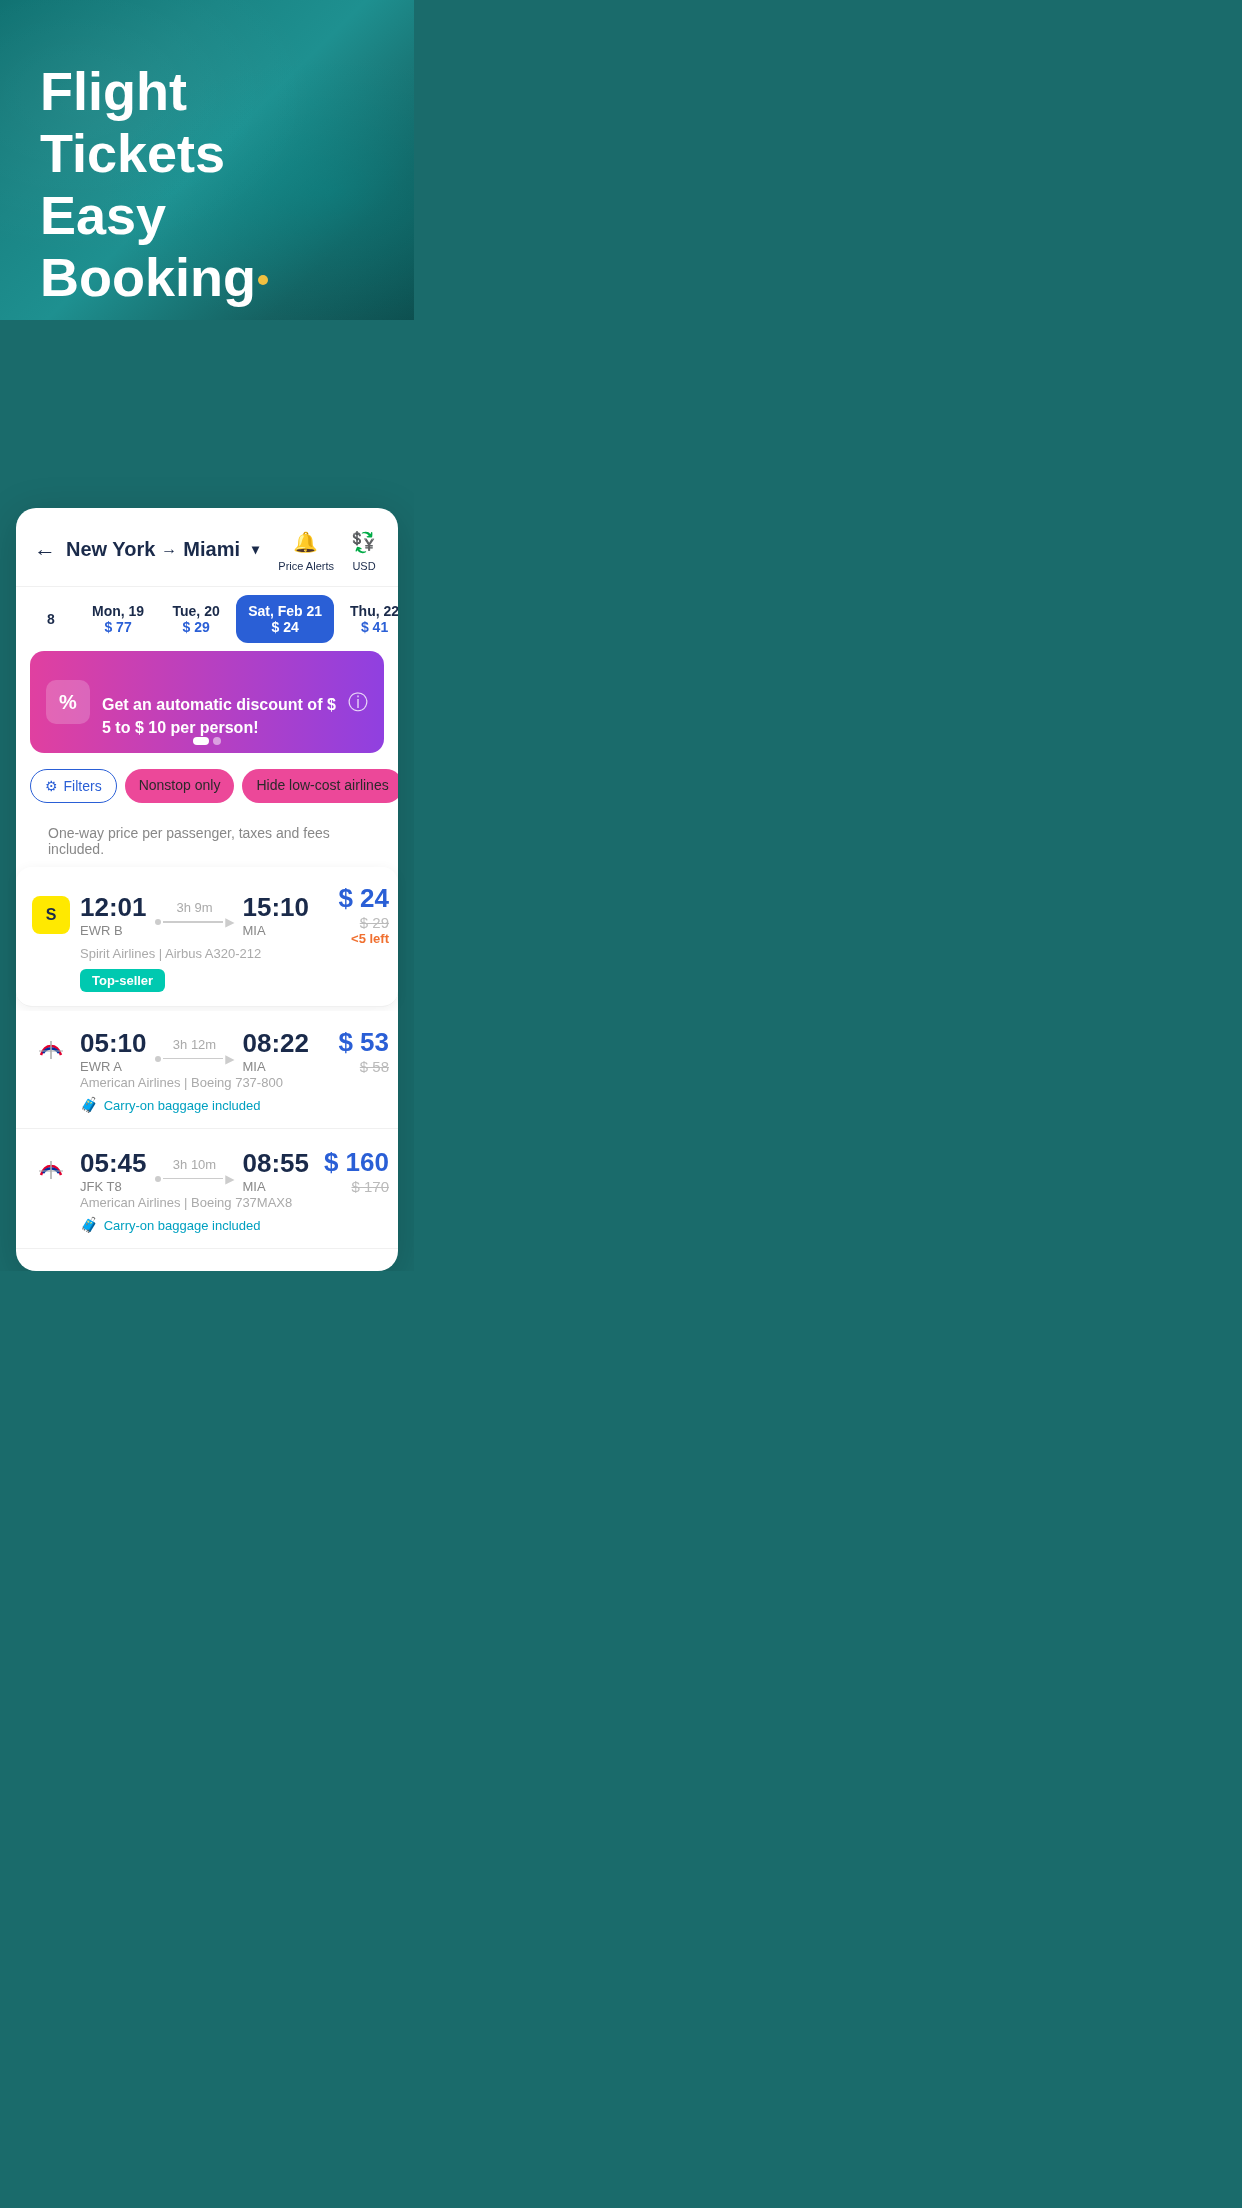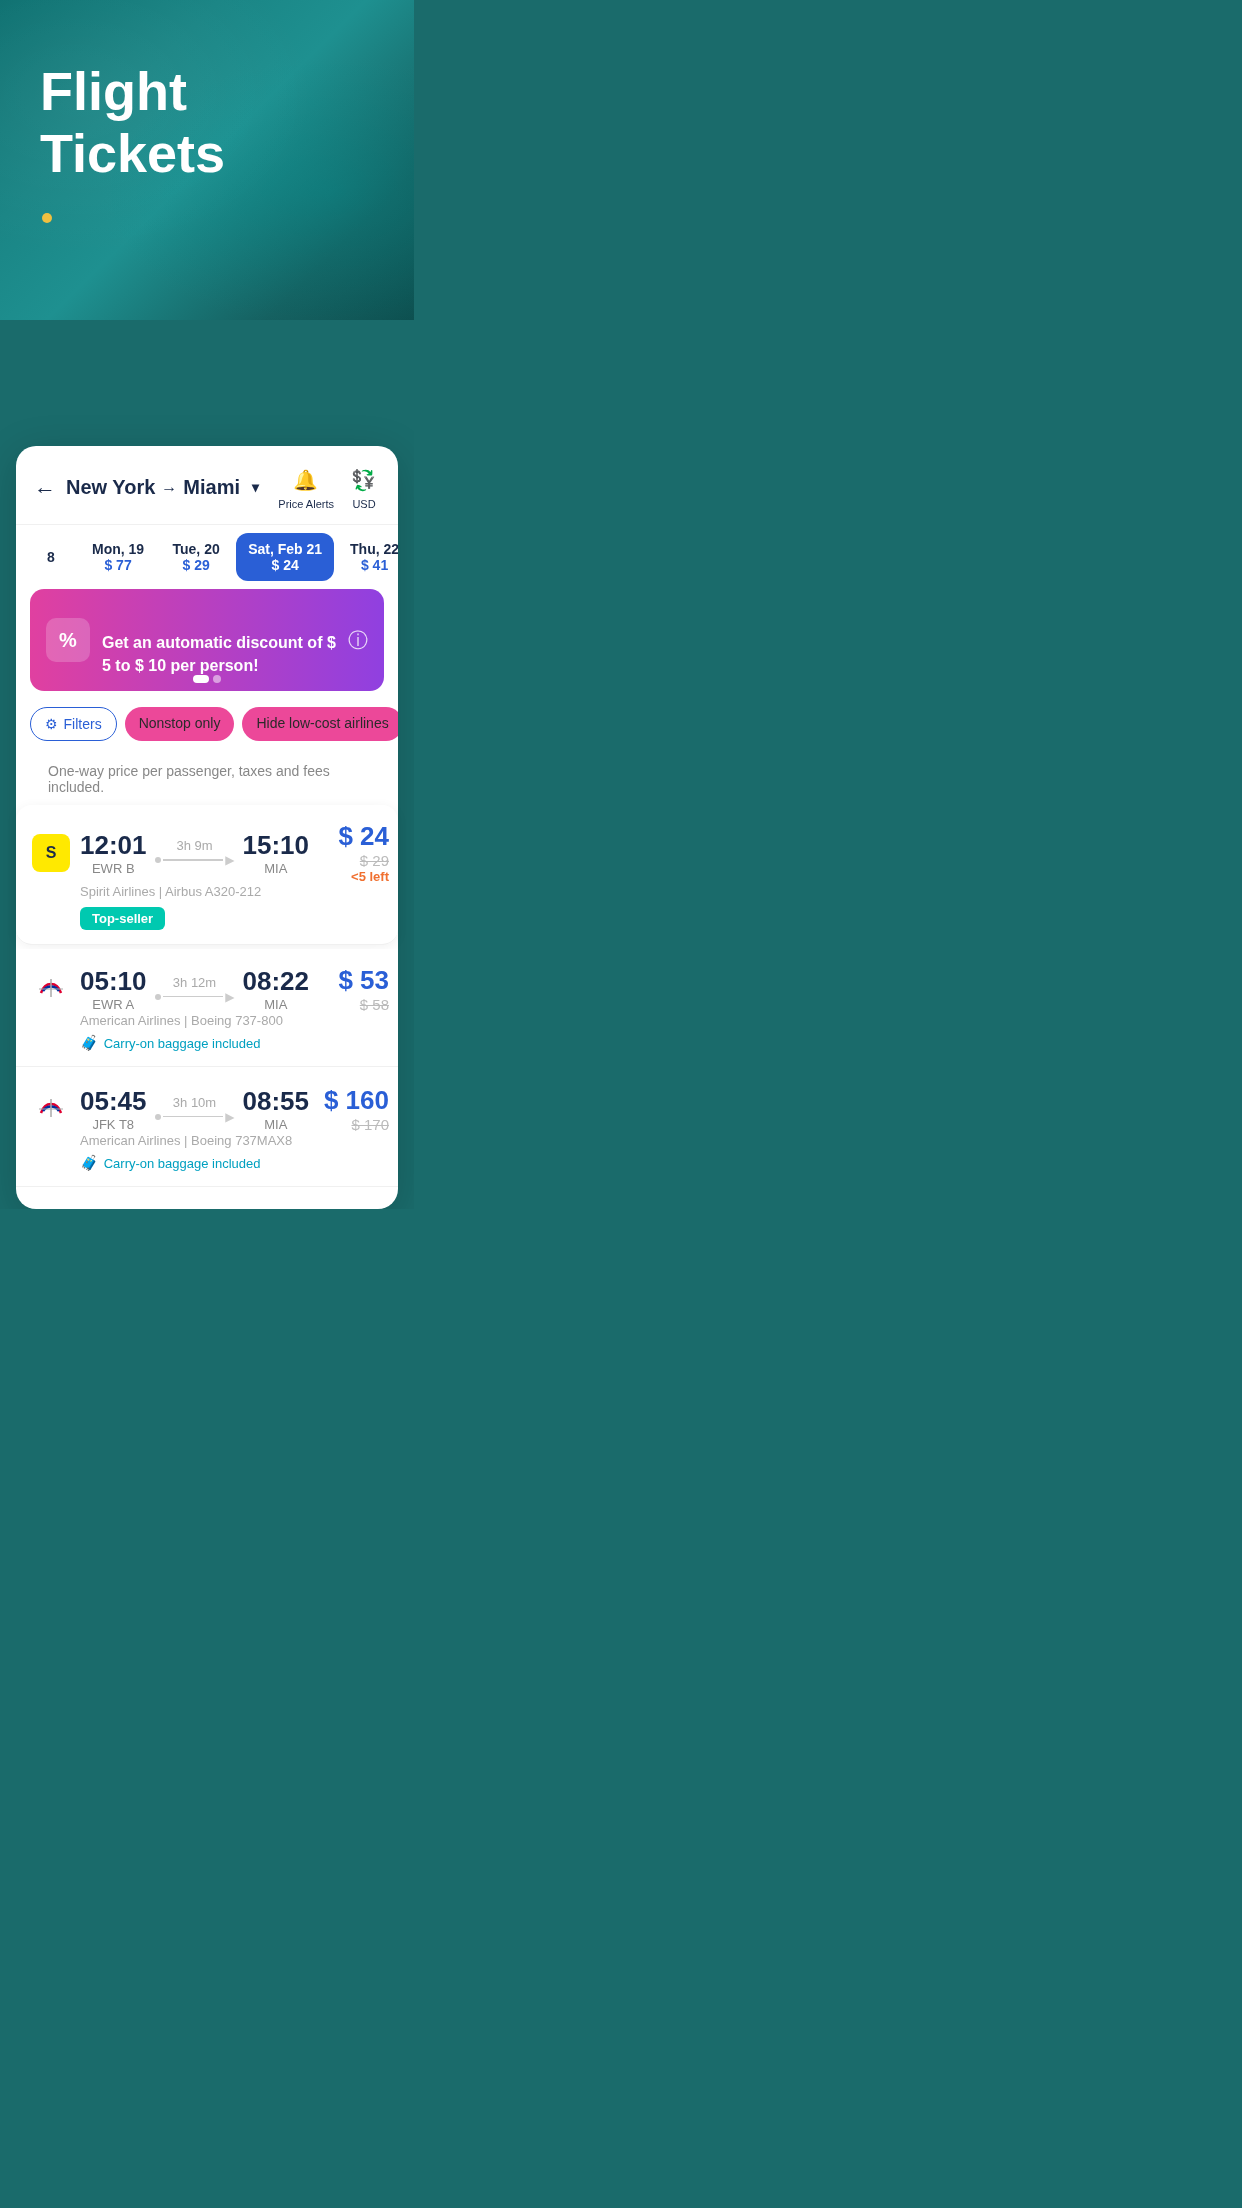--- a/index.html
+++ b/index.html
@@ -305,21 +305,21 @@
       font-size: 28px;
     }
 
     .flight-times {
       flex: 1;
       display: flex;
       align-items: center;
       gap: 8px;
     }
     .time-block {
-      text-align: center;
+      text-align: left;
     }
     .time-val {
       font-size: 26px;
       font-weight: 700;
       color: #1a2a4a;
     }
     .airport-code {
       font-size: 13px;
       color: #888;
       font-weight: 500;
@@ -412,21 +412,21 @@
       font-size: 15px;
     }
   </style>
 </head>
 <body>
 
 <div class="hero-bg"></div>
 
 <div class="hero-title">
   <span>Flight Tickets</span><br>
-  <span class="dot"></span>
+  <span>Easy Booking</span><span class="dot"></span>
 </div>
 
 <div class="main-card">
 
   <div class="card-header">
     <div class="back-btn">←</div>
     <div class="route-text">
       <span>New York</span>
       <span class="route-arrow">→</span>
       <span class="route-dest">

